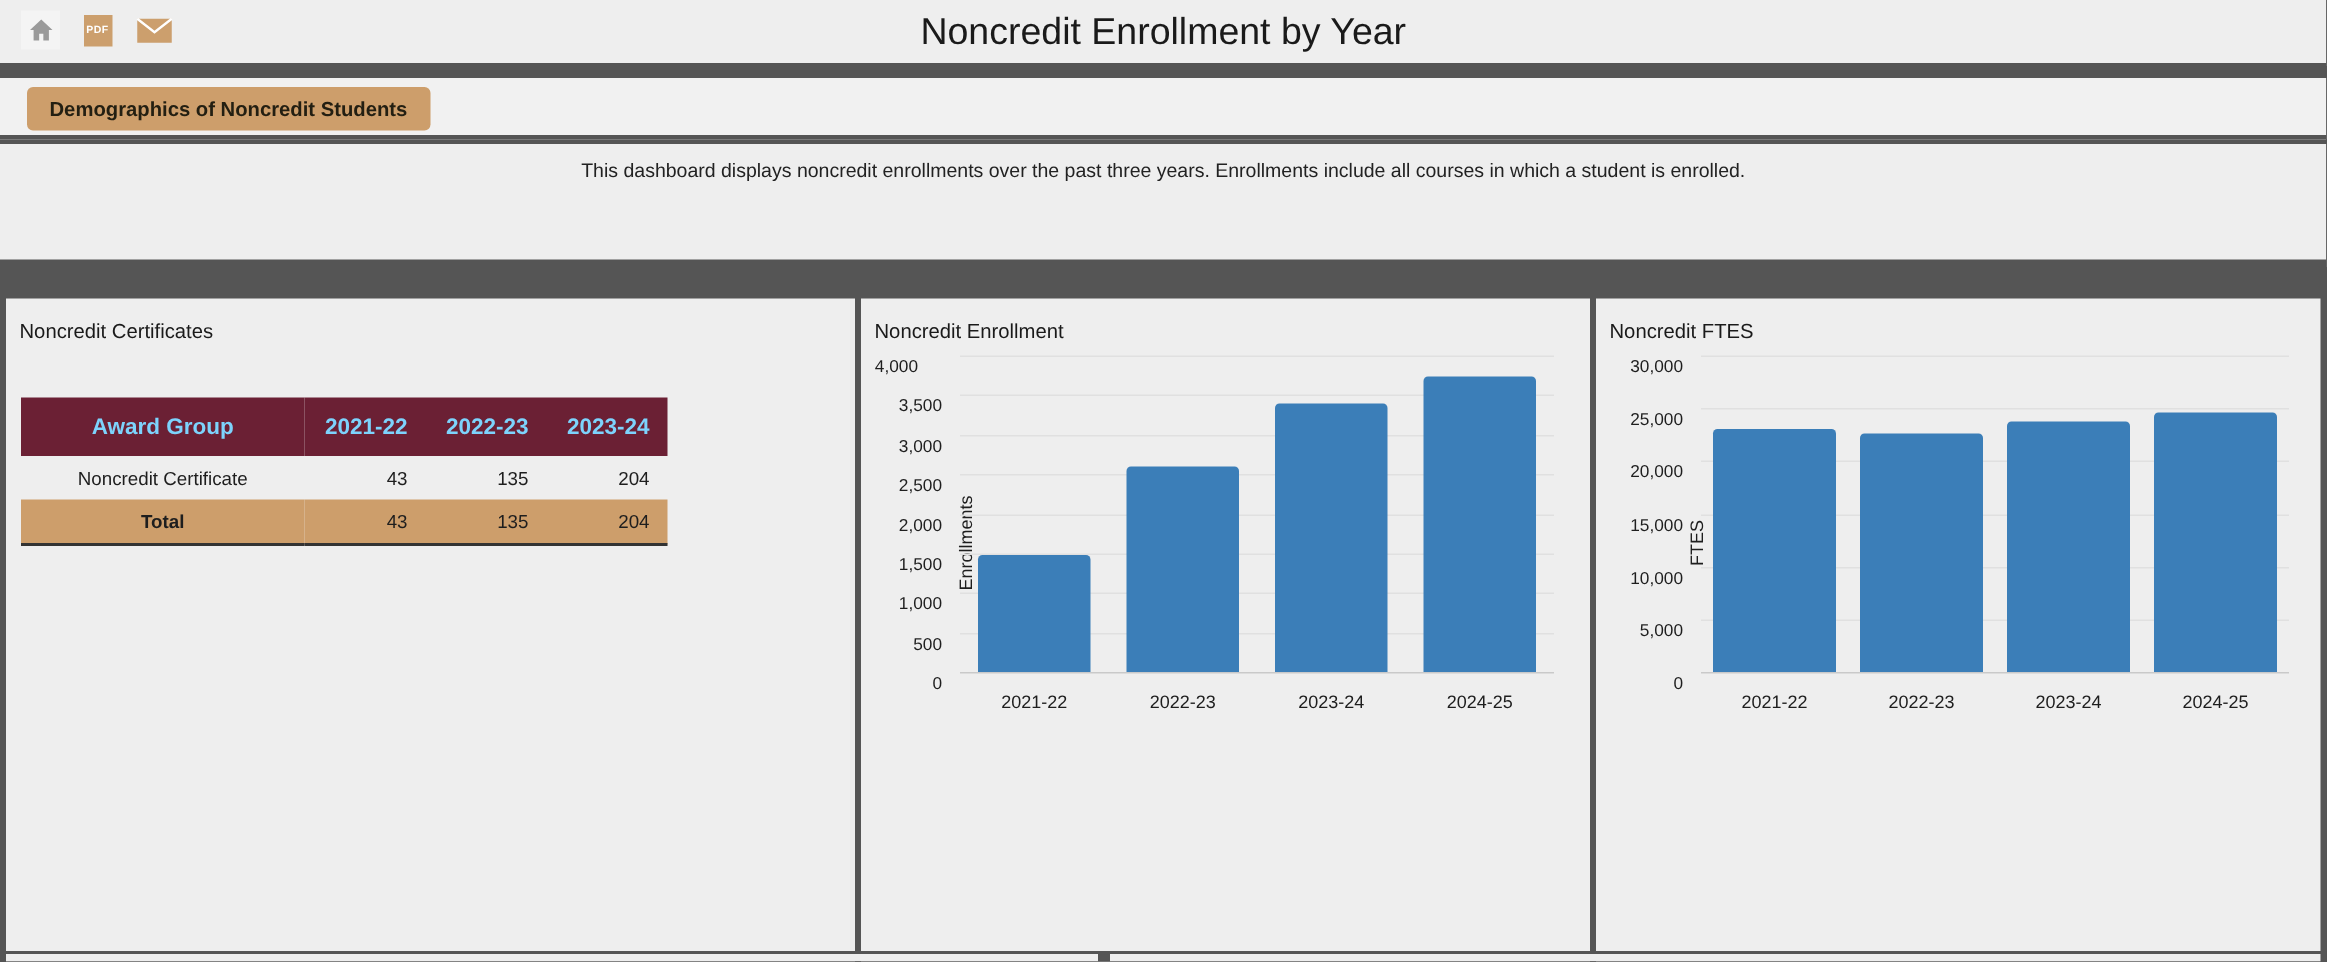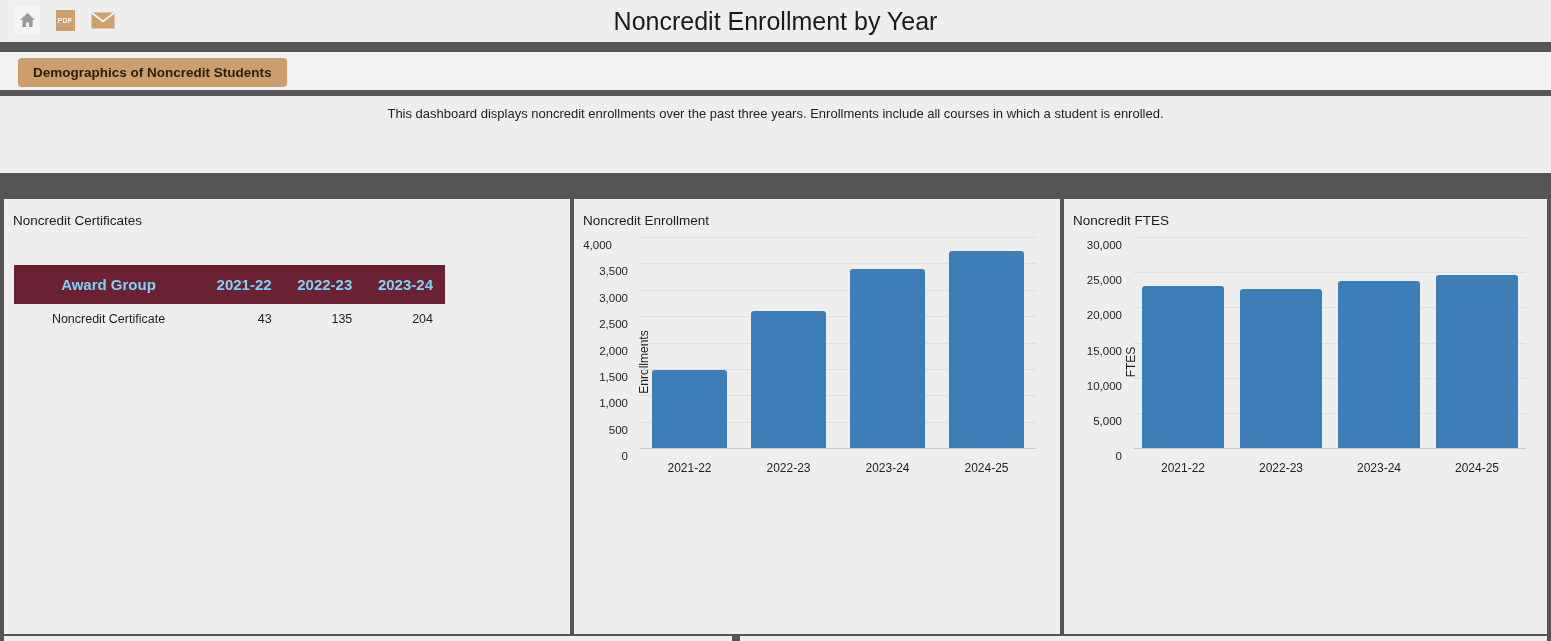--- a/index.html
+++ b/index.html
@@ -275,20 +275,26 @@
           <tr>
             <th class="c0">Award Group</th>
             <th class="cn">2021-22</th>
             <th class="cn">2022-23</th>
             <th class="cn">2023-24</th>
           </tr>
         </thead>
         <tbody>
           <tr>
             <td class="c0">Noncredit Certificate</td>
+            <td class="cn">43</td>
+            <td class="cn">135</td>
+            <td class="cn">204</td>
+          </tr>
+          <tr class="total">
+            <td class="c0">Total</td>
             <td class="cn">43</td>
             <td class="cn">135</td>
             <td class="cn">204</td>
           </tr>
         </tbody>
       </table>
     </div>
 
     <div class="panel" id="panel-enr">
       <div class="panel-title">Noncredit Enrollment</div>

